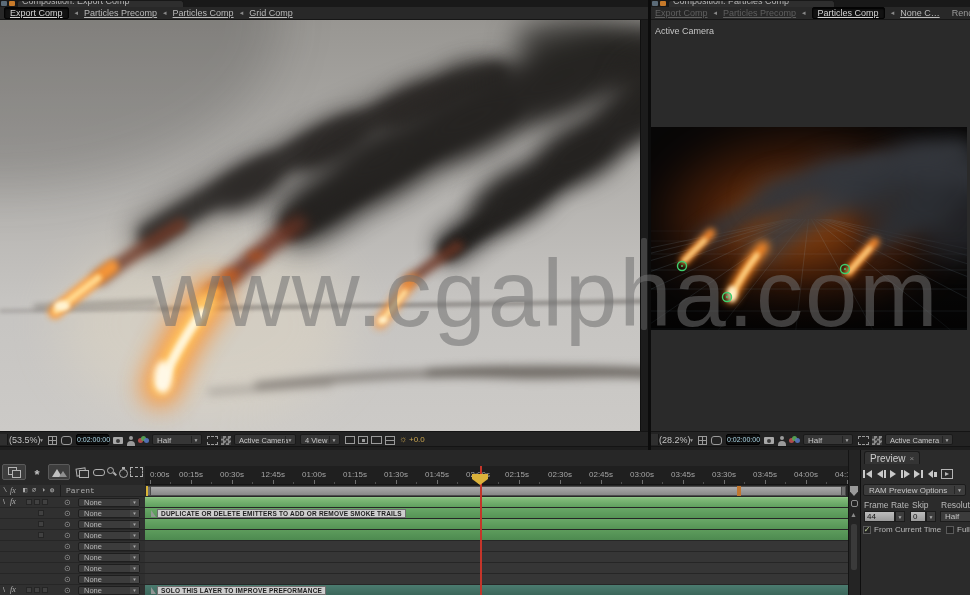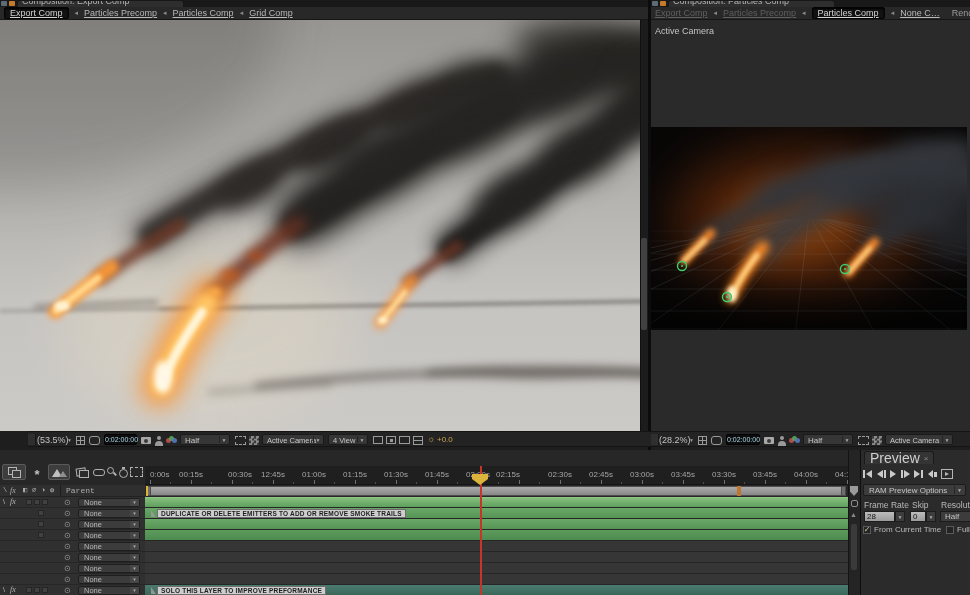--- a/index.html
+++ b/index.html
@@ -133,21 +133,21 @@
   .pin{position:absolute;left:850px;top:486px;width:8px;height:10px;background:#9a9a9a;z-index:8;
      clip-path:polygon(0 0,100% 0,100% 55%,50% 100%,0 55%);}
   .striplock{position:absolute;left:851px;top:500px;width:7px;height:7px;border:1px solid #8f8f8f;border-radius:2px;box-sizing:border-box;}
   .stripup{position:absolute;left:850px;top:511px;font-size:7px;color:#8a8a8a;}
   #stripthumb{left:851px;top:524px;width:6px;height:46px;background:#3a3a3a;border-radius:2px;}
   
   #pv{left:860px;top:450px;width:110px;height:145px;background:#2b2b2b;border-left:1px solid #0e0e0e;box-sizing:border-box;}
   #pv-tabbar{left:860px;top:450px;width:110px;height:14px;background:#1c1c1c;}
   #pv-tab{left:864px;top:451px;height:13px;background:#343434;border:1px solid #1a1a1a;border-bottom:none;
      border-radius:3px 3px 0 0;padding:0 5px;display:flex;align-items:center;gap:4px;box-sizing:border-box;}
-  #pv-tab .t{font-size:14px;color:#cecece;} #pv-tab .x{font-size:8px;color:#8a8a8a;}
+  #pv-tab .t{font-size:10px;color:#cecece;} #pv-tab .x{font-size:8px;color:#8a8a8a;}
   #pv-transport{left:863px;top:467px;width:104px;height:14px;display:flex;align-items:center;gap:4.5px;}
   .tbtn{display:flex;align-items:center;gap:1px;height:11px;}
   .tri-l{width:0;height:0;border-top:4px solid transparent;border-bottom:4px solid transparent;border-right:6px solid #c9c9c9;}
   .tri-r{width:0;height:0;border-top:4px solid transparent;border-bottom:4px solid transparent;border-left:6px solid #c9c9c9;}
   .vbar{width:2px;height:8px;background:#c9c9c9;}
   .spk-box{width:3px;height:5px;background:#c9c9c9;}
   .rambtn{position:relative;width:12px;height:10px;border:1px solid #b5b5b5;box-sizing:border-box;}
   .rambtn::after{content:"";position:absolute;left:3px;top:2px;border-top:2.5px solid transparent;border-bottom:2.5px solid transparent;border-left:4px solid #b5b5b5;}
   #pv-ram{left:863px;top:484px;width:103px;height:12px;background:#3c3c3c;border:1px solid #1c1c1c;border-radius:2px;box-sizing:border-box;}
   #pv-ram .dtx{position:absolute;left:5px;top:1px;font-size:8px;color:#c6c6c6;white-space:nowrap;}
@@ -371,22 +371,23 @@
         <circle cx="31" cy="139" r="4.5" fill="rgba(0,0,0,0.25)"></circle>
           <circle cx="31" cy="139" r="1" fill="#3fd06e" stroke="none"></circle>
         <circle cx="76" cy="170" r="4.5" fill="rgba(0,0,0,0.25)"></circle>
           <circle cx="76" cy="170" r="1" fill="#3fd06e" stroke="none"></circle>
         <circle cx="194" cy="142" r="4.5" fill="rgba(0,0,0,0.25)"></circle>
           <circle cx="194" cy="142" r="1" fill="#3fd06e" stroke="none"></circle>
       </g>
     </svg>
   </div>
 
-
-  <div class="vtoolbar" style="left:0;width:648px;margin-left:28px;">
+  <div class="abs" id="watermark">www.cgalpha.com</div>
+
+  <div class="vtoolbar" style="left:0;width:648px;">
     <div class="minibtn" style="left:0;"></div>
     <span class="tbt" style="left:9px;">(53.5%)</span>
     <span class="tba" style="left:39px;">▼</span>
     <span class="v-grid" style="left:48px;"></span>
     <span class="v-safe" style="left:61px;"></span>
     <div class="tcbox" style="left:76px;width:33px;">0:02:00:00</div>
     <span class="v-cam" style="left:113px;"></span>
     <span class="v-person" style="left:127px;"></span>
     <span class="v-rgb" style="left:138px;">
       <i style="left:0;top:2px;background:#c05050;"></i>
@@ -468,42 +469,42 @@
         <span class="i-dashed"></span>
       </div>
   </div>
   <div class="abs" id="ruler">
       <span class="rlab" style="left: 5px;">0:00s</span>
       <div class="rtick" style="left: 5px;"></div>
       <div class="rtick minor" style="left: 25px;"></div>
       <span class="rlab" style="left: 46px; transform: translateX(-50%);">00:15s</span>
       <div class="rtick" style="left: 46px;"></div>
       <div class="rtick minor" style="left: 66px;"></div>
-      <span class="rlab" style="left: 95px; transform: translateX(-50%);">00:30s</span>
+      <span class="rlab" style="left: 87px; transform: translateX(-50%);">00:30s</span>
       <div class="rtick" style="left: 87px;"></div>
       <div class="rtick minor" style="left: 107px;"></div>
       <span class="rlab" style="left: 128px; transform: translateX(-50%);">12:45s</span>
       <div class="rtick" style="left: 128px;"></div>
       <div class="rtick minor" style="left: 148px;"></div>
       <span class="rlab" style="left: 169px; transform: translateX(-50%);">01:00s</span>
       <div class="rtick" style="left: 169px;"></div>
       <div class="rtick minor" style="left: 189px;"></div>
       <span class="rlab" style="left: 210px; transform: translateX(-50%);">01:15s</span>
       <div class="rtick" style="left: 210px;"></div>
       <div class="rtick minor" style="left: 230px;"></div>
       <span class="rlab" style="left: 251px; transform: translateX(-50%);">01:30s</span>
       <div class="rtick" style="left: 251px;"></div>
       <div class="rtick minor" style="left: 271px;"></div>
       <span class="rlab" style="left: 292px; transform: translateX(-50%);">01:45s</span>
       <div class="rtick" style="left: 292px;"></div>
       <div class="rtick minor" style="left: 312px;"></div>
       <span class="rlab" style="left: 333px; transform: translateX(-50%);">02:00s</span>
       <div class="rtick" style="left: 333px;"></div>
       <div class="rtick minor" style="left: 353px;"></div>
-      <span class="rlab" style="left: 363px; transform: translateX(-50%);">02:15s</span>
+      <span class="rlab" style="left: 372px; transform: translateX(-50%);">02:15s</span>
       <div class="rtick" style="left: 374px;"></div>
       <div class="rtick minor" style="left: 394px;"></div>
       <span class="rlab" style="left: 415px; transform: translateX(-50%);">02:30s</span>
       <div class="rtick" style="left: 415px;"></div>
       <div class="rtick minor" style="left: 435px;"></div>
       <span class="rlab" style="left: 456px; transform: translateX(-50%);">02:45s</span>
       <div class="rtick" style="left: 456px;"></div>
       <div class="rtick minor" style="left: 476px;"></div>
       <span class="rlab" style="left: 497px; transform: translateX(-50%);">03:00s</span>
       <div class="rtick" style="left: 497px;"></div>
@@ -682,21 +683,21 @@
         <span class="rambtn"></span>
       </span>
   </div>
   <div class="abs" id="pv-ram">
     <span class="dtx">RAM Preview Options</span>
       <span class="dar">▼</span>
   </div>
   <span class="pv-lab" style="left:864px;top:500px;">Frame Rate</span>
   <span class="pv-lab" style="left:912px;top:500px;">Skip</span>
   <span class="pv-lab" style="left:941px;top:500px;">Resolution</span>
-  <div class="numfield" style="left:864px;top:511px;width:31px;">28</div>
+  <div class="numfield" style="left:864px;top:511px;width:31px;">44</div>
   <div class="ddarr" style="left:895px;top:511px;">▼</div>
   <div class="numfield" style="left:910px;top:511px;width:16px;">0</div>
   <div class="ddarr" style="left:926px;top:511px;">▼</div>
   <div class="halfdd" style="left:940px;top:511px;width:34px;">Half</div>
   <div class="cbrow" style="left:863px;top:525px;">
     <span class="cb">✓</span>
     <span class="cbl">From Current Time</span>
   </div>
   <div class="cbrow" style="left:946px;top:525px;">
     <span class="cb"></span>

